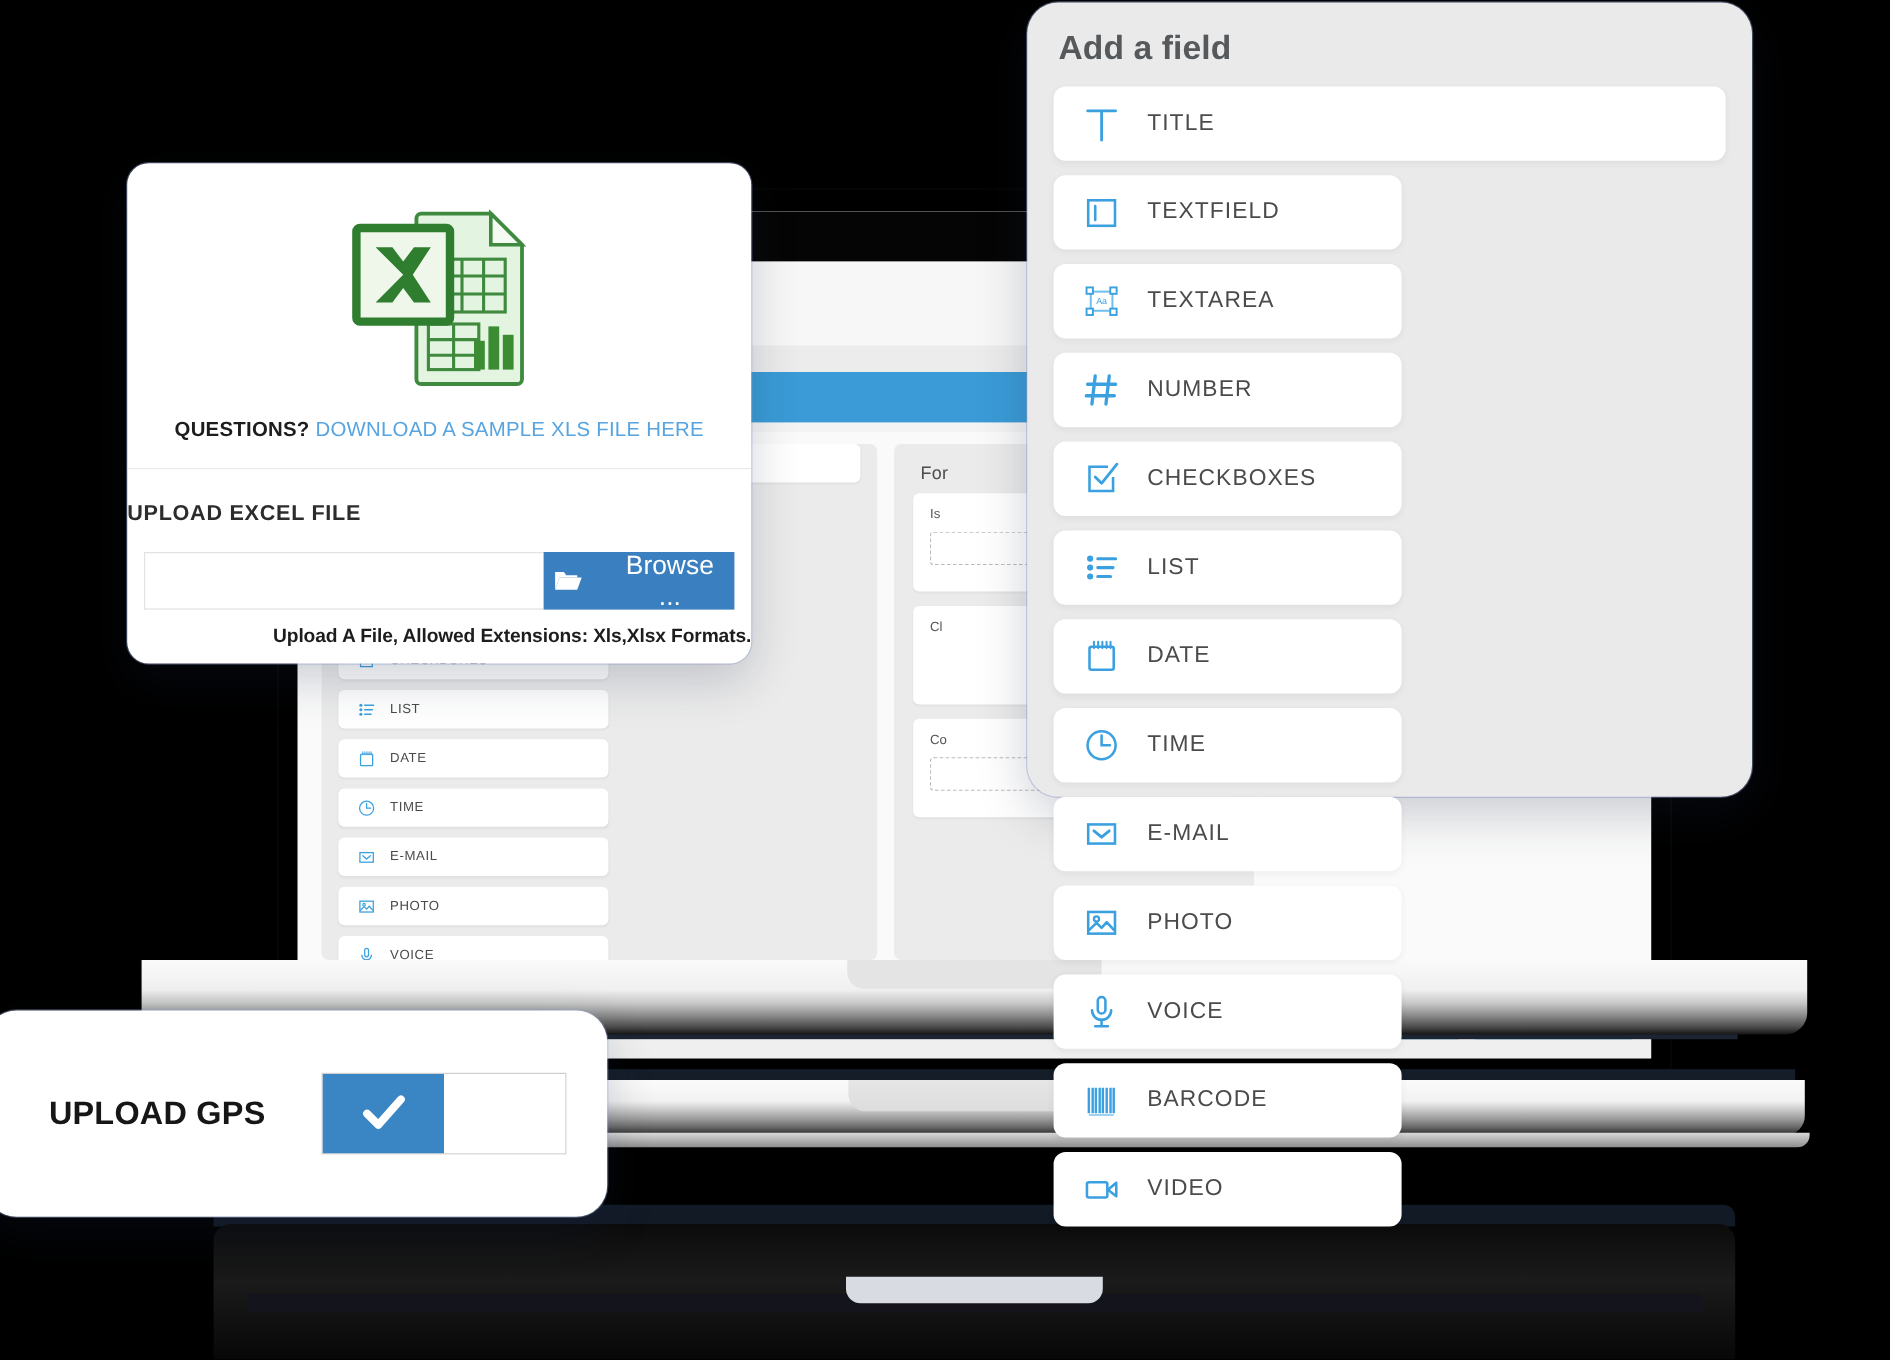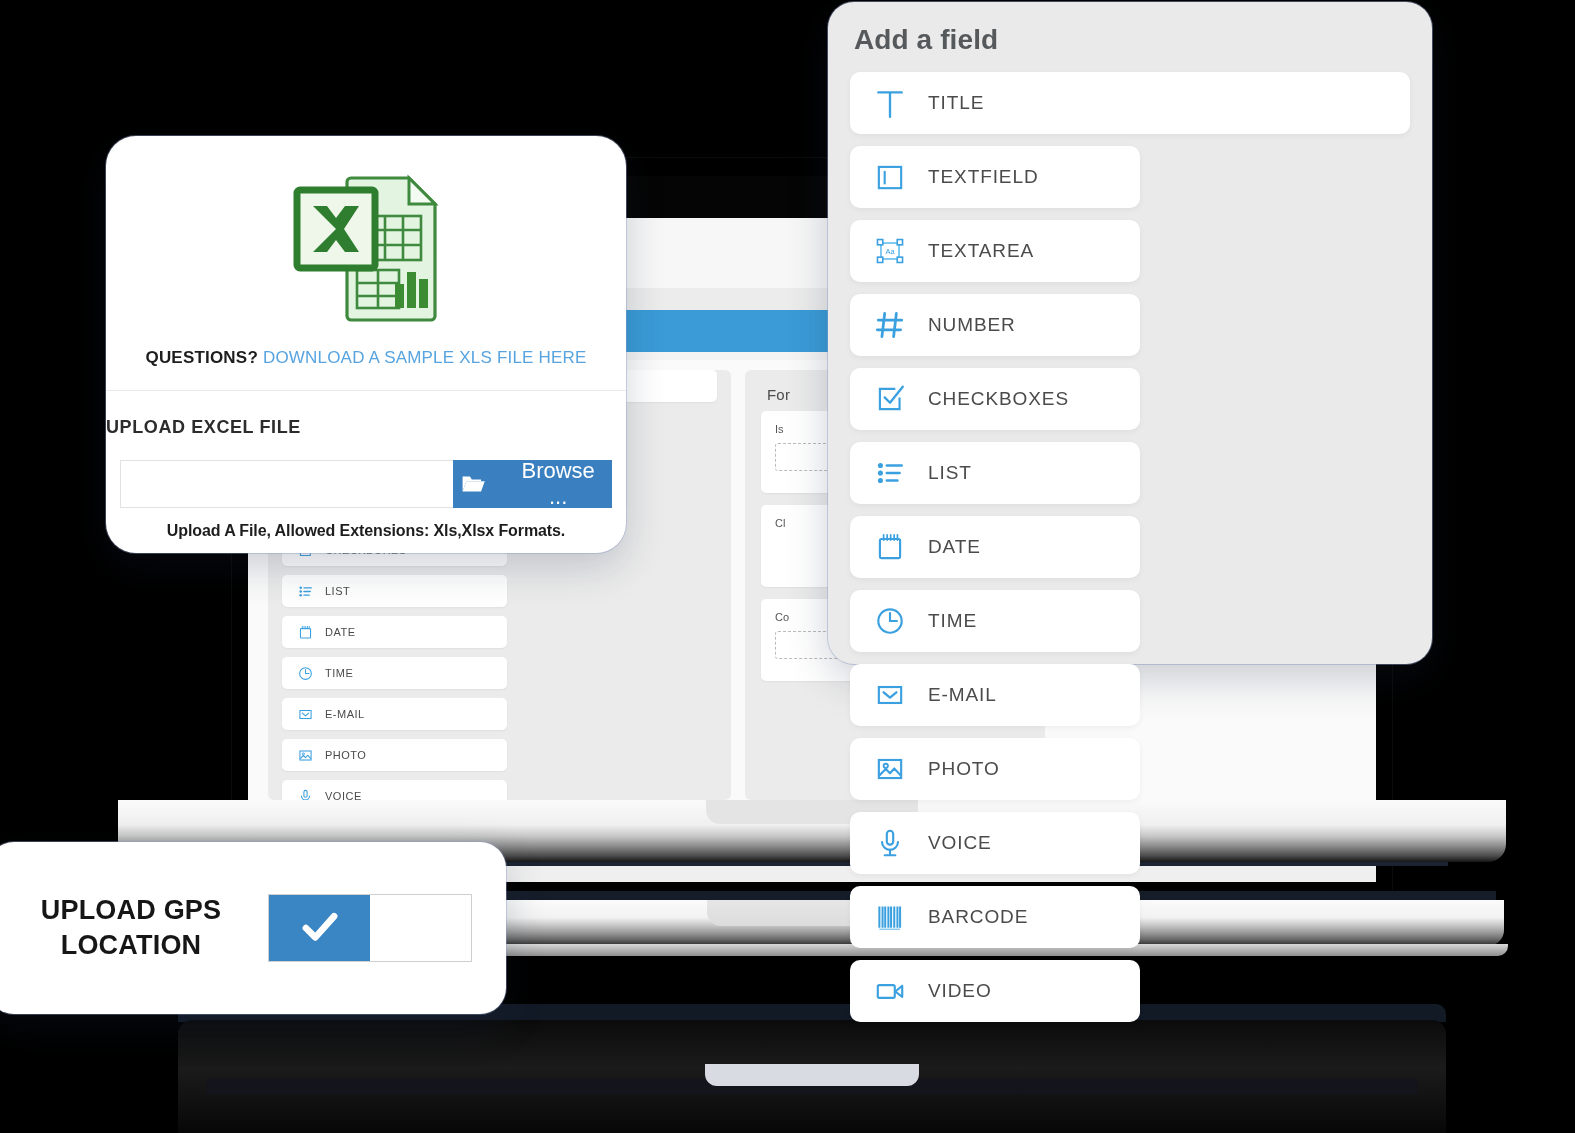--- a/index.html
+++ b/index.html
@@ -86,21 +86,21 @@
   .laptop3{position:absolute;left:178px;top:1020px;width:1268px;height:120px;}
   .l3-body{position:absolute;left:0;top:0;width:100%;height:120px;
     background:linear-gradient(180deg,#0b0b0b 0%,#1b1b1b 40%,#101010 70%,#050505 100%);
     border-radius:14px 14px 0 0;}
   .l3-strip{position:absolute;left:28px;top:58px;width:1212px;height:16px;background:#14141d;}
   .l3-notch{position:absolute;left:50%;top:44px;transform:translateX(-50%);width:214px;height:22px;background:#d9dbe2;border-radius:0 0 12px 12px;}
   .l3-hinge{position:absolute;left:0;top:-16px;width:100%;height:18px;background:#121a26;border-radius:10px 10px 0 0;}
 
   
   .popup{
-    position:absolute;left:828px;top:2px;width:604px;height:662px;
+    position:absolute;left:856px;top:2px;width:604px;height:662px;
     background:#eaeaea;border-radius:26px;
     box-shadow:0 14px 42px rgba(30,40,70,.22), 0 0 0 1px rgba(150,170,215,.45);
   }
   .popup-title{
     font-size:28px;color:#55595c;font-weight:bold;
     padding:22px 0 0 26px;letter-spacing:.1px;
   }
   .field-grid{padding:16px 22px 0 22px;display:flex;flex-wrap:wrap;gap:12px 24px;}
   .field-tile{
     background:#fff;border-radius:10px;height:62px;
@@ -110,40 +110,40 @@
   }
   .field-tile.full{width:100%;}
   .field-tile.half{width:calc(50% - 12px);}
   .field-icon{width:36px;height:36px;flex:0 0 36px;display:flex;align-items:center;justify-content:center;}
   .field-icon svg{width:34px;height:34px;}
   .field-label{font-size:19px;color:#4b4b4b;letter-spacing:.9px;}
 
   
   .excel-card{
     position:absolute;left:106px;top:136px;width:520px;height:417px;
-    background:#fff;border-radius:30px;
+    background:#fff;border-radius:18px;
     box-shadow:0 14px 40px rgba(30,40,70,.20), 0 0 0 1px rgba(150,170,215,.40);
     overflow:hidden;
   }
   .excel-icon-wrap{display:flex;justify-content:center;padding-top:36px;}
   .excel-q{
     text-align:center;font-size:17px;font-weight:bold;color:#1d1d1d;
     letter-spacing:.2px;margin-top:20px;
   }
   .excel-q a{color:#57a4e0;text-decoration:none;font-weight:normal;}
   .excel-div{margin-top:22px;height:1px;background:#e9e9e9;}
   .excel-upload-label{font-size:18px;font-weight:bold;color:#2c2c2c;letter-spacing:.6px;margin-top:26px;}
   .excel-input-row{display:flex;margin:22px 14px 0 14px;height:48px;}
   .excel-input{flex:1;border:1px solid #e2e2e2;border-right:none;background:#fff;}
   .browse-btn{
     background:#3a7fbf;color:#fff;border:none;width:159px;
     display:flex;align-items:center;justify-content:center;gap:22px;
     font-size:22px;font-family:"Liberation Sans",sans-serif;cursor:pointer;
   }
-  .excel-hint{text-align:center;font-size:16px;font-weight:bold;color:#1d1d1d;margin-top:14px;letter-spacing:-.1px;}
+  .excel-hint{text-align:right;font-size:16px;font-weight:bold;color:#1d1d1d;margin-top:14px;letter-spacing:-.1px;}
 
   
   .gps-card{
     position:absolute;left:-12px;top:842px;width:518px;height:172px;
     background:#fff;border-radius:26px;
     box-shadow:0 14px 40px rgba(30,40,70,.20), 0 0 0 1px rgba(150,170,215,.40);
     display:flex;align-items:center;
   }
   .gps-label{
     width:250px;text-align:center;font-size:27px;font-weight:bold;color:#161616;
@@ -551,21 +551,20 @@
           </svg>
         <span>Browse ...</span>
       </button>
     </div>
     <div class="excel-hint">Upload A File, Allowed Extensions: Xls,Xlsx Formats.</div>
   </div>
 
   <div class="gps-card">
     <div class="gps-label">
       <div>UPLOAD GPS</div>
-      <div>LOCATION</div>
     </div>
     <div class="gps-toggle">
       <div class="gps-toggle-on">
         <svg width="40" height="34" viewBox="0 0 34 28">
           <path d="M5 14 L13 22 L29 4" fill="none" stroke="#fff" stroke-width="5.6" stroke-linecap="round" stroke-linejoin="round"></path>
         </svg>
       </div>
       <div class="gps-toggle-off"></div>
     </div>
   </div>

